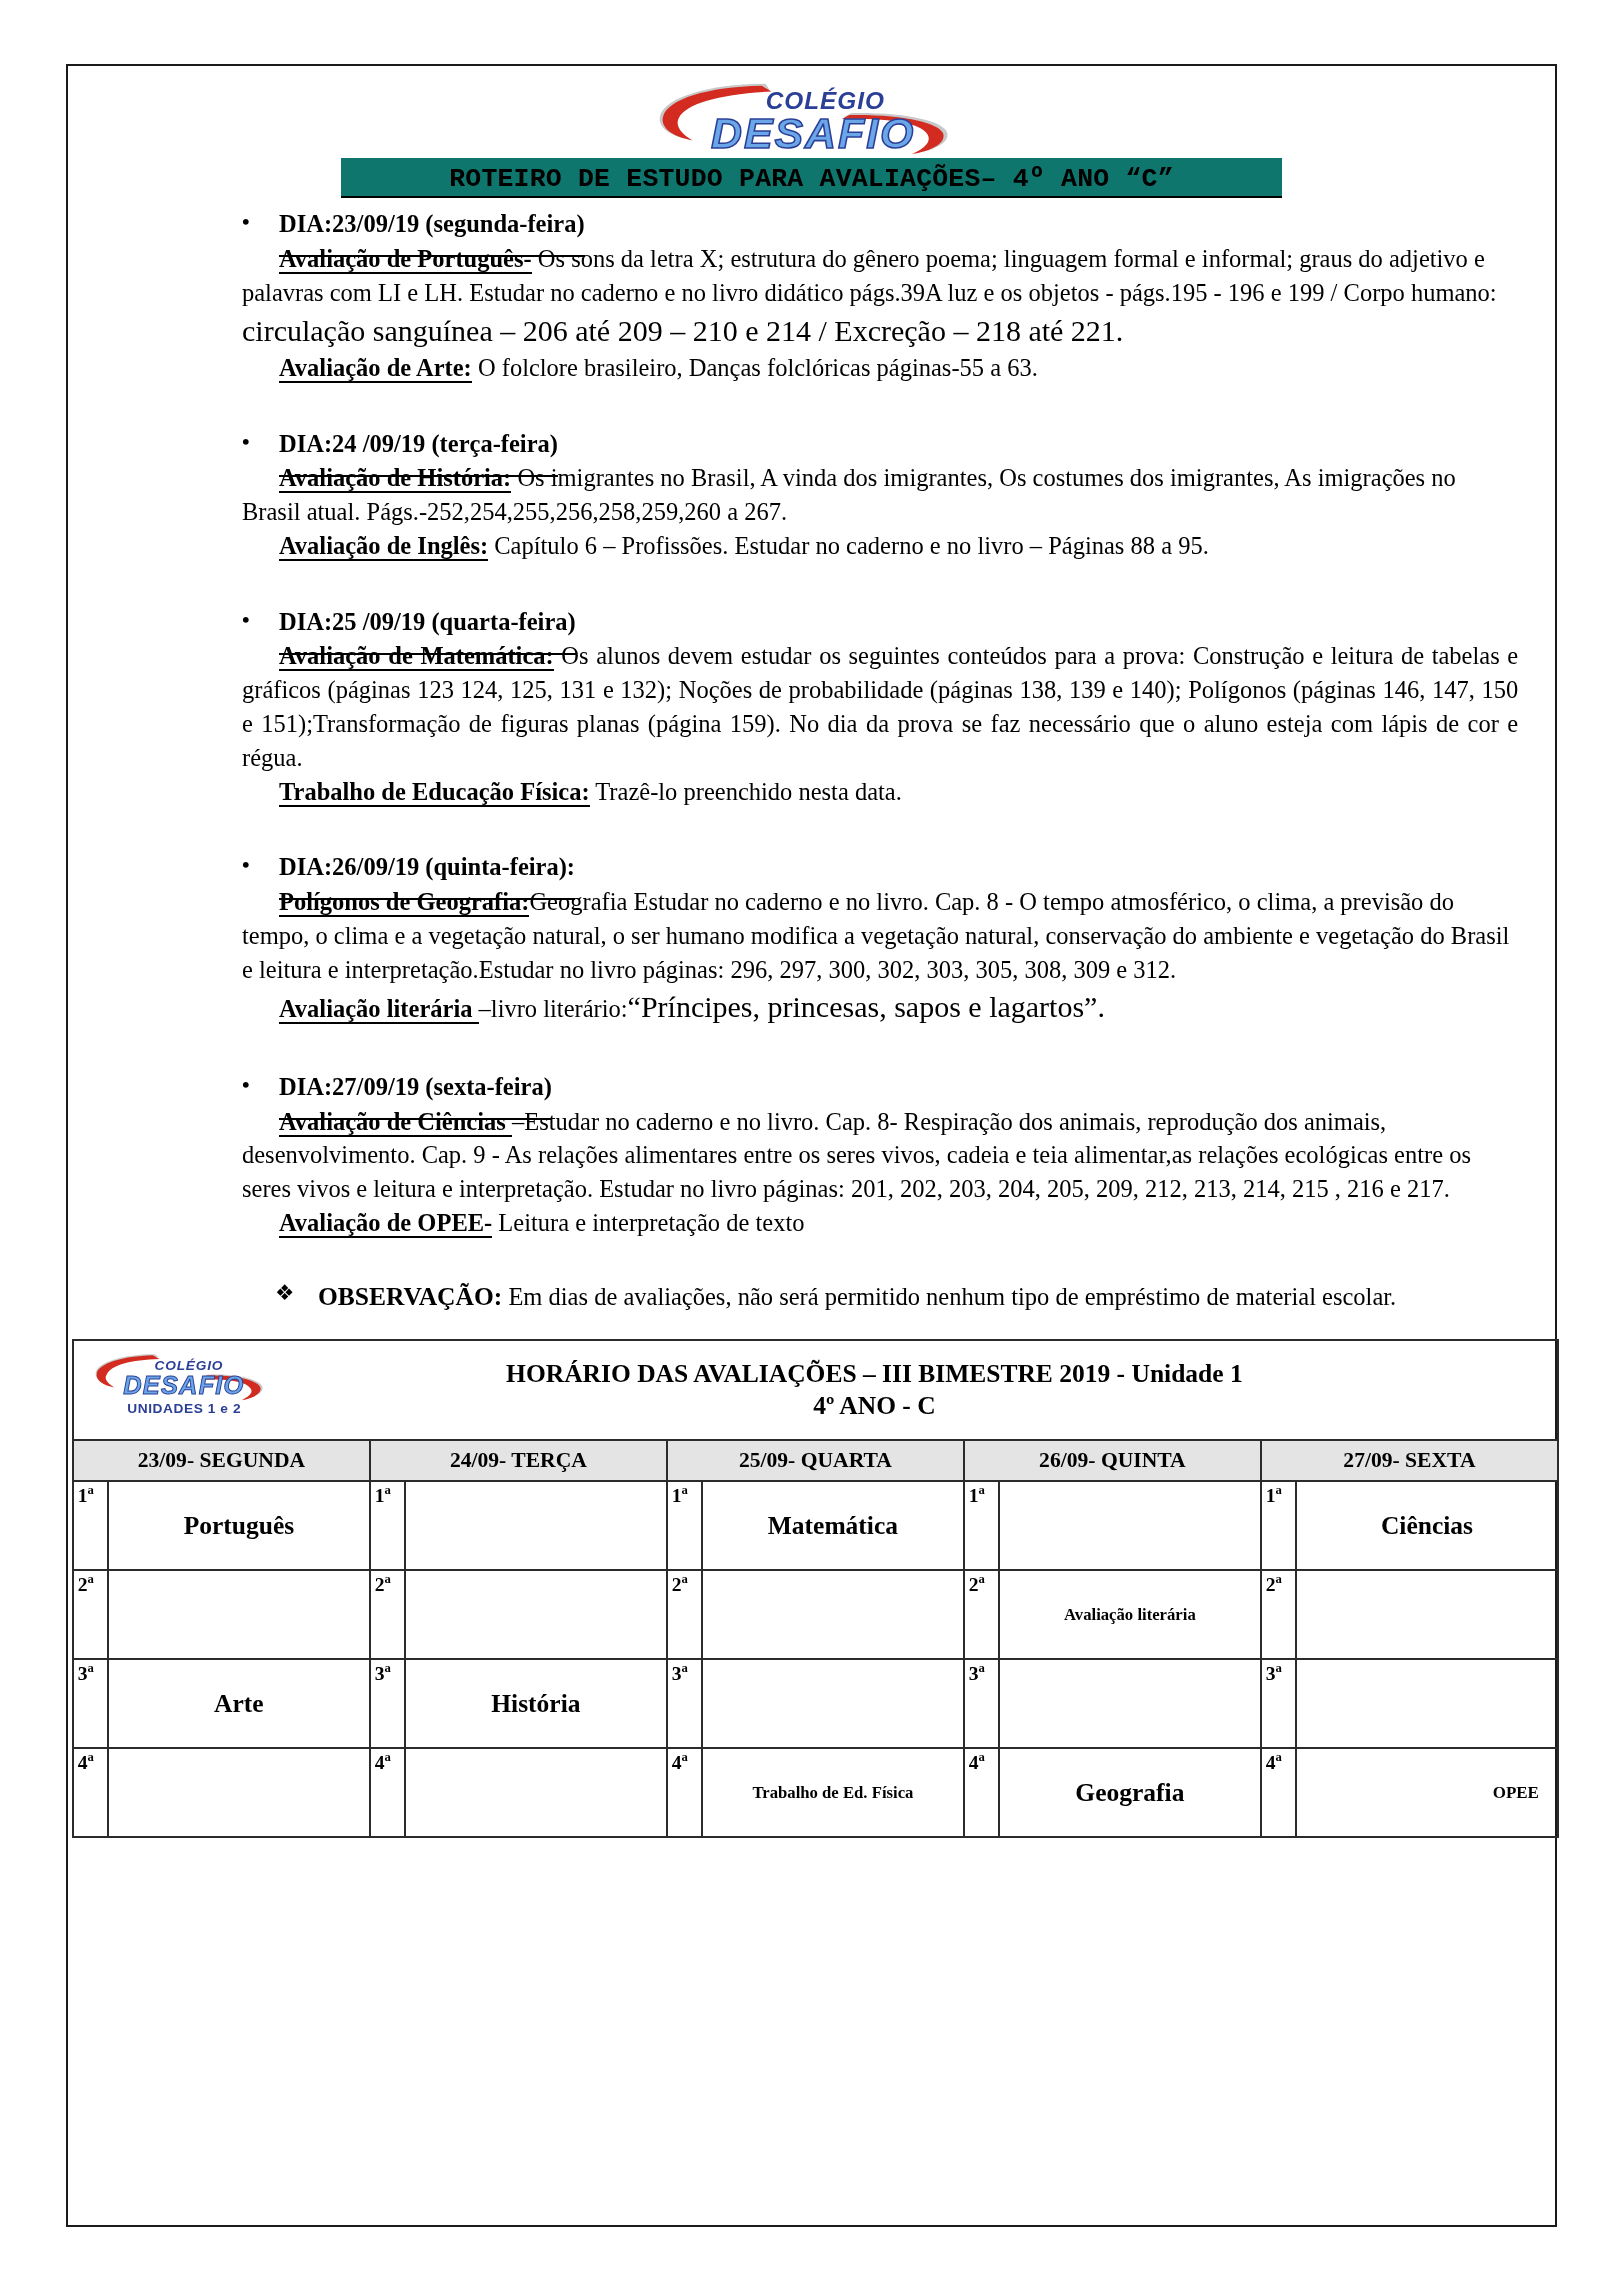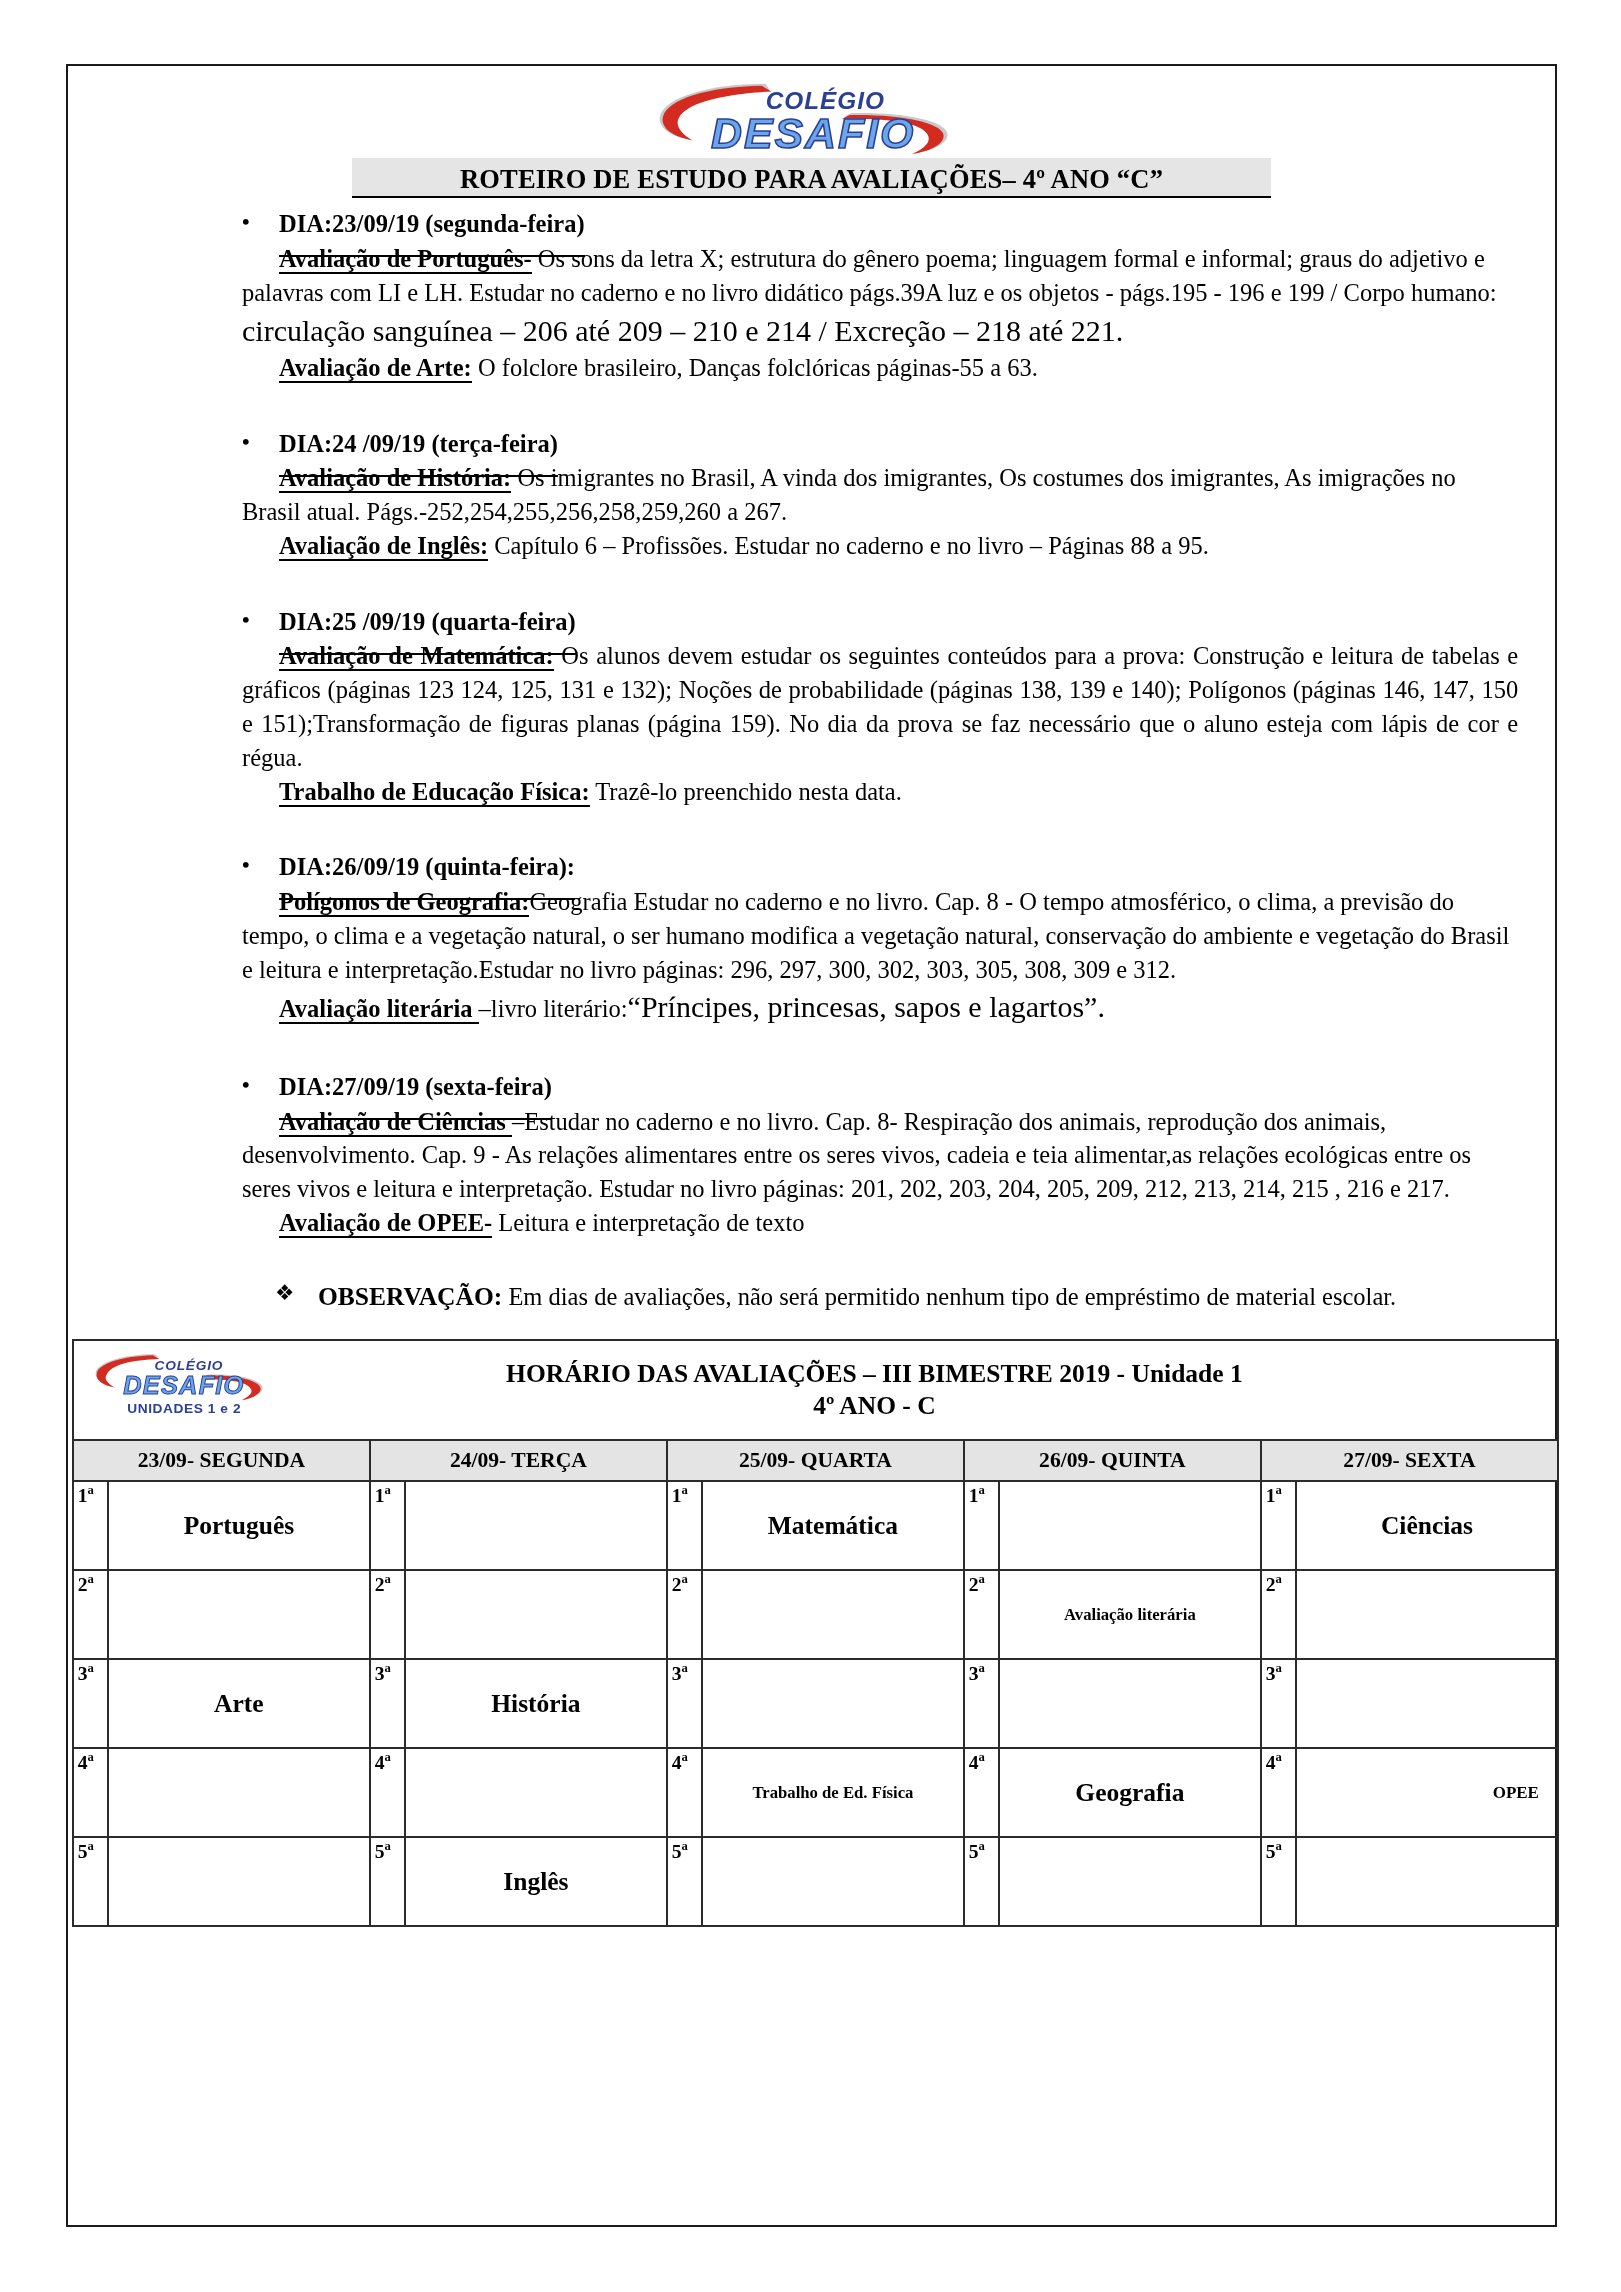--- a/index.html
+++ b/index.html
@@ -47,27 +47,28 @@
 
   .logo-svg-big { display: inline-block; vertical-align: top; }
 
   
   .doc-title-wrap {
     text-align: center;
     margin-top: 2px;
   }
   .doc-title {
     display: inline-block;
-    background: #e5e5e5;
+    background: #0f766e;
     font-weight: bold;
     font-size: 26.5px;
     letter-spacing: 0.2px;
     padding: 5.9px 108px 2px 108px;
     border-bottom: 2.9px solid #000;
     line-height: 1.15;
+    font-family: Liberation Mono, monospace;
   }
 
   
   .content {
     padding: 0 29px 0 29px;
     box-sizing: border-box;
   }
 
   .day-line {
     margin: 9.8px 0 2px 0;
@@ -374,32 +375,20 @@
             <td class="num-cell"><span>4</span><sup>a</sup></td>
             <td class="subj-cell"></td>
             <td class="num-cell"><span>4</span><sup>a</sup></td>
             <td class="subj-cell small">Trabalho de Ed. Física</td>
             <td class="num-cell"><span>4</span><sup>a</sup></td>
             <td class="subj-cell">Geografia</td>
             <td class="num-cell"><span>4</span><sup>a</sup></td>
             <td class="subj-cell med">OPEE</td>
           </tr>
 
-          <tr>
-            <td class="num-cell"><span>5</span><sup>a</sup></td>
-            <td class="subj-cell"></td>
-            <td class="num-cell"><span>5</span><sup>a</sup></td>
-            <td class="subj-cell">Inglês</td>
-            <td class="num-cell"><span>5</span><sup>a</sup></td>
-            <td class="subj-cell"></td>
-            <td class="num-cell"><span>5</span><sup>a</sup></td>
-            <td class="subj-cell"></td>
-            <td class="num-cell"><span>5</span><sup>a</sup></td>
-            <td class="subj-cell"></td>
-          </tr>
         </tbody>
       </table>
     </div>
 
     <div class="after-table"></div>
 
   </div>
 </div>
 
 

